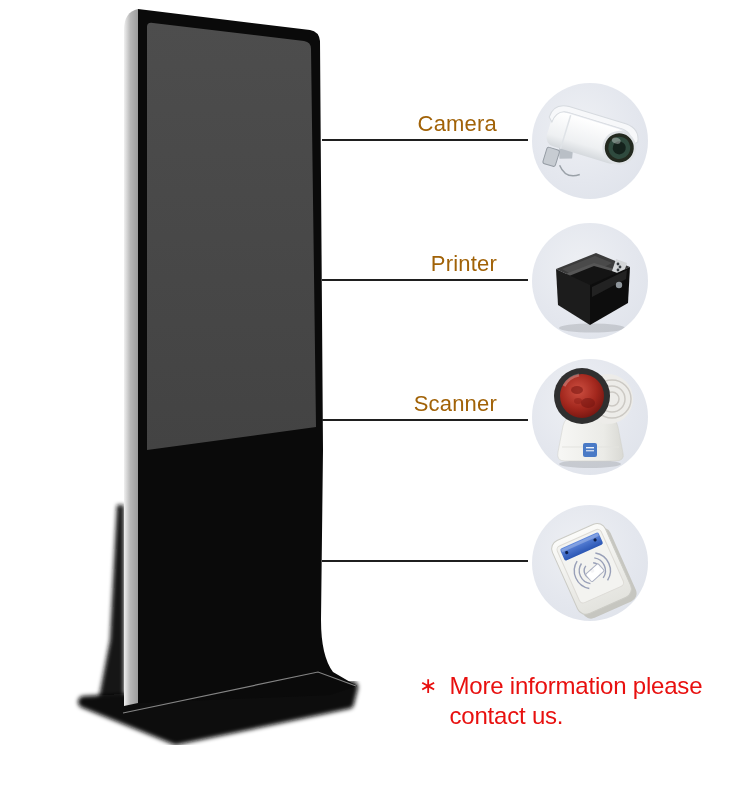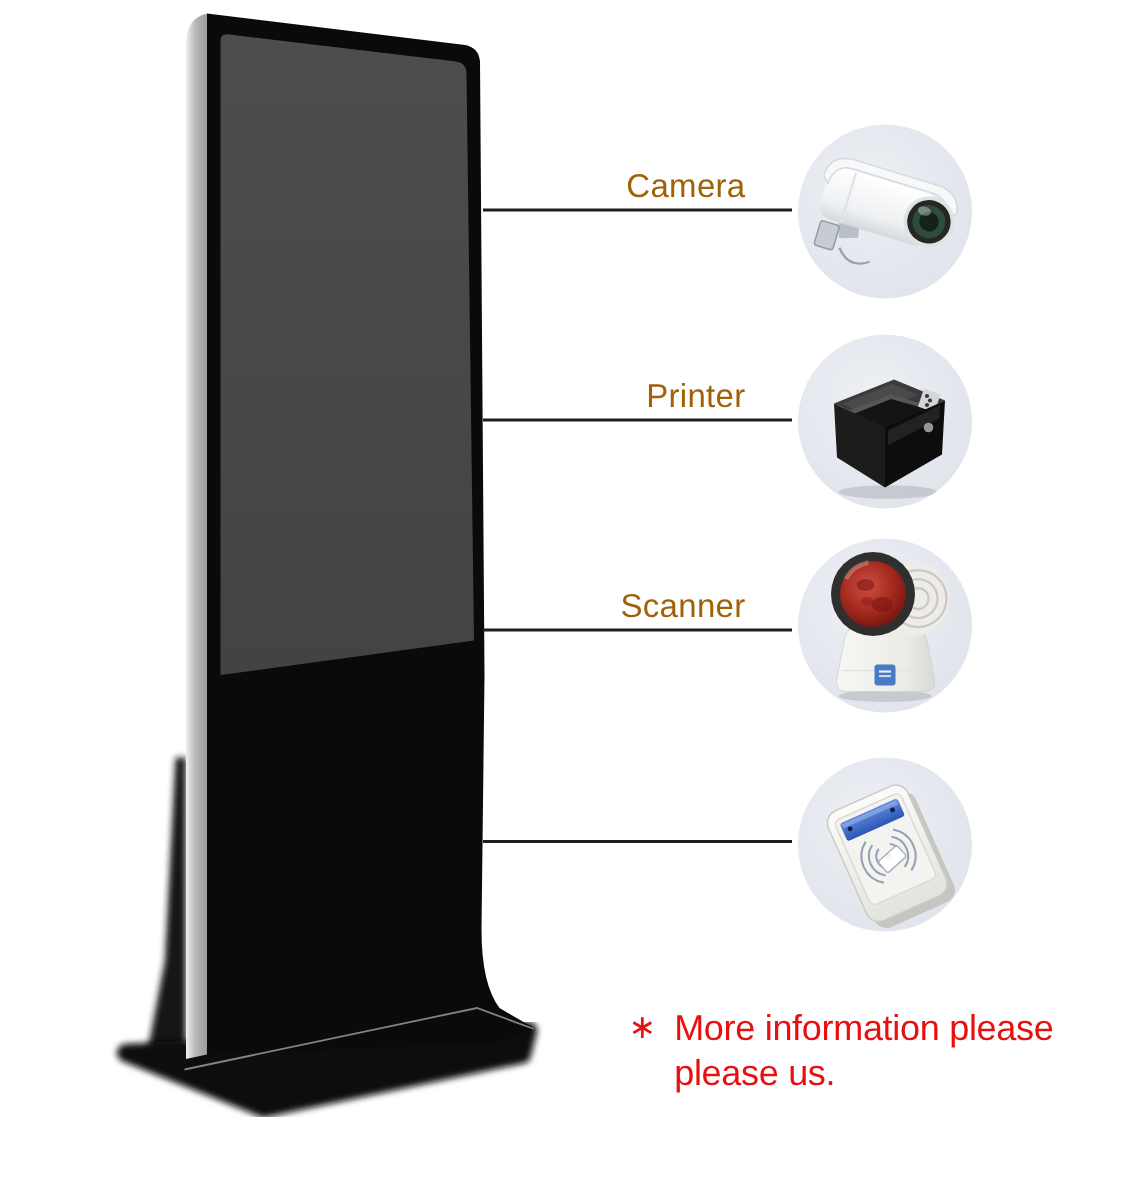--- a/index.html
+++ b/index.html
@@ -207,17 +207,17 @@
           <rect x="50" y="64" width="17" height="10" rx="1.5" fill="#ffffff" stroke="#a9aec0" stroke-width="1" opacity="0.95"></rect>
         </g>
       </g>
     </svg>
   </div>
 
   <div class="note">
     <span class="note-marker">∗</span>
     <span class="note-text">
       <span>More information please</span><br>
-      <span>please us.</span>
+      <span>contact us.</span>
     </span>
   </div>
 
 </div>
 
 </body></html>

